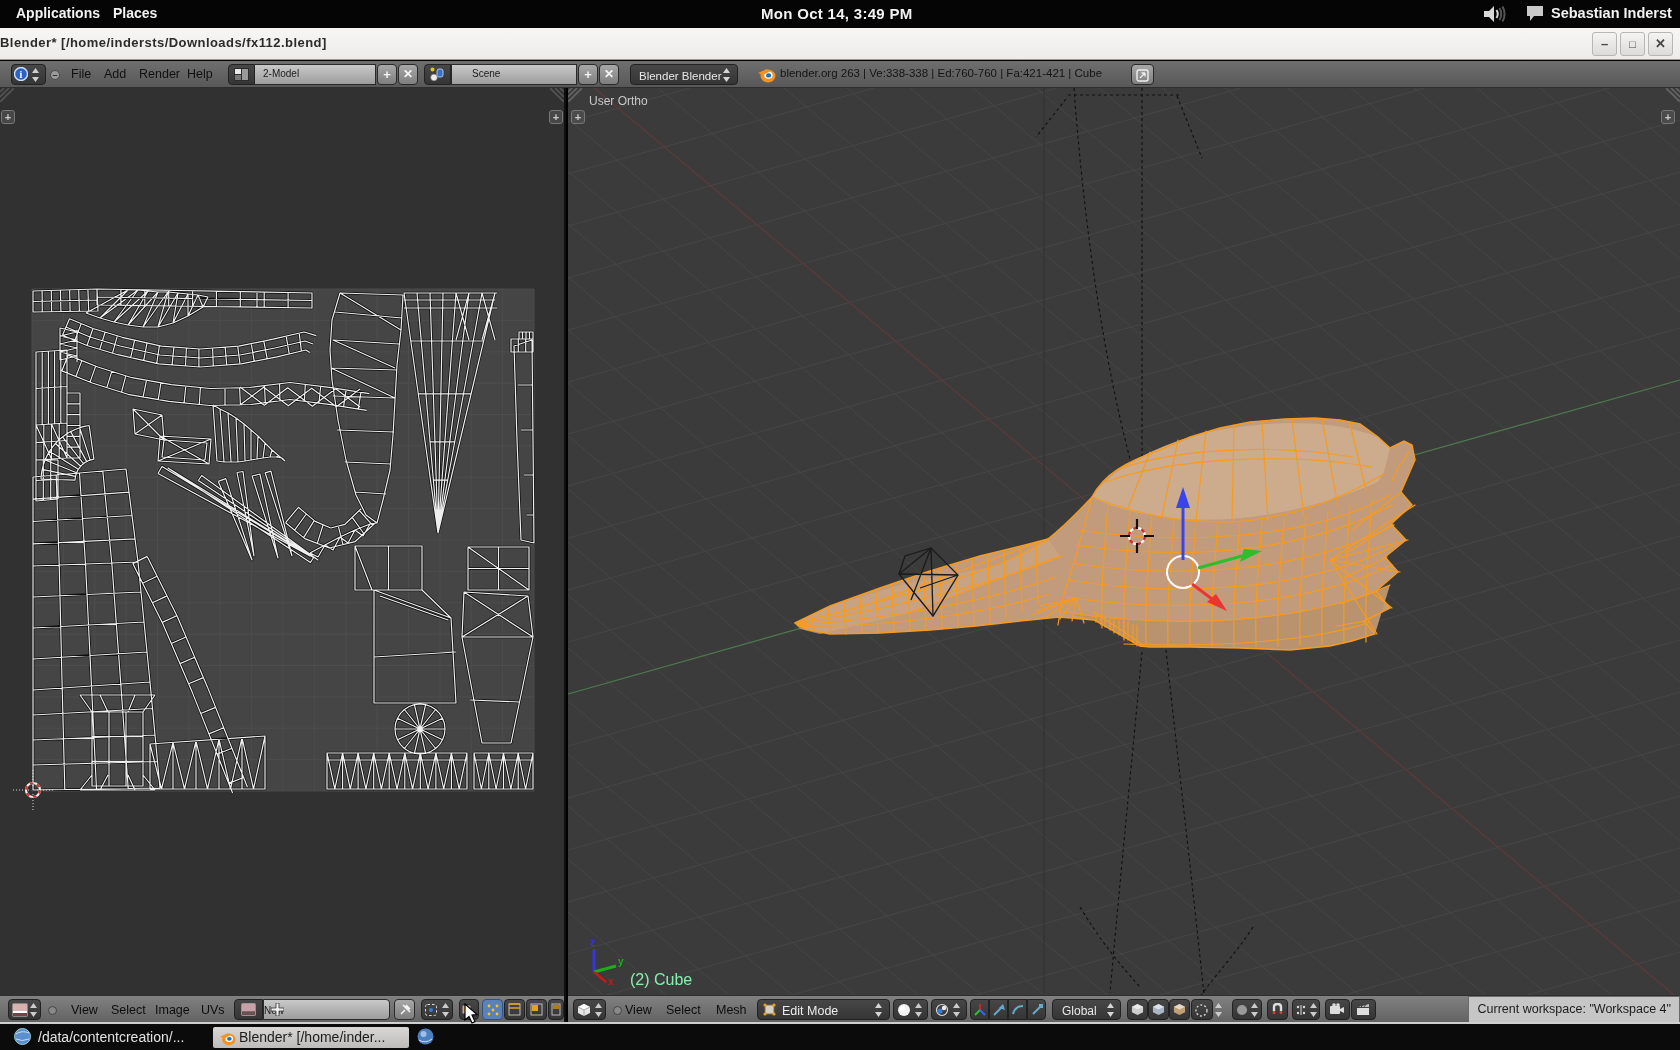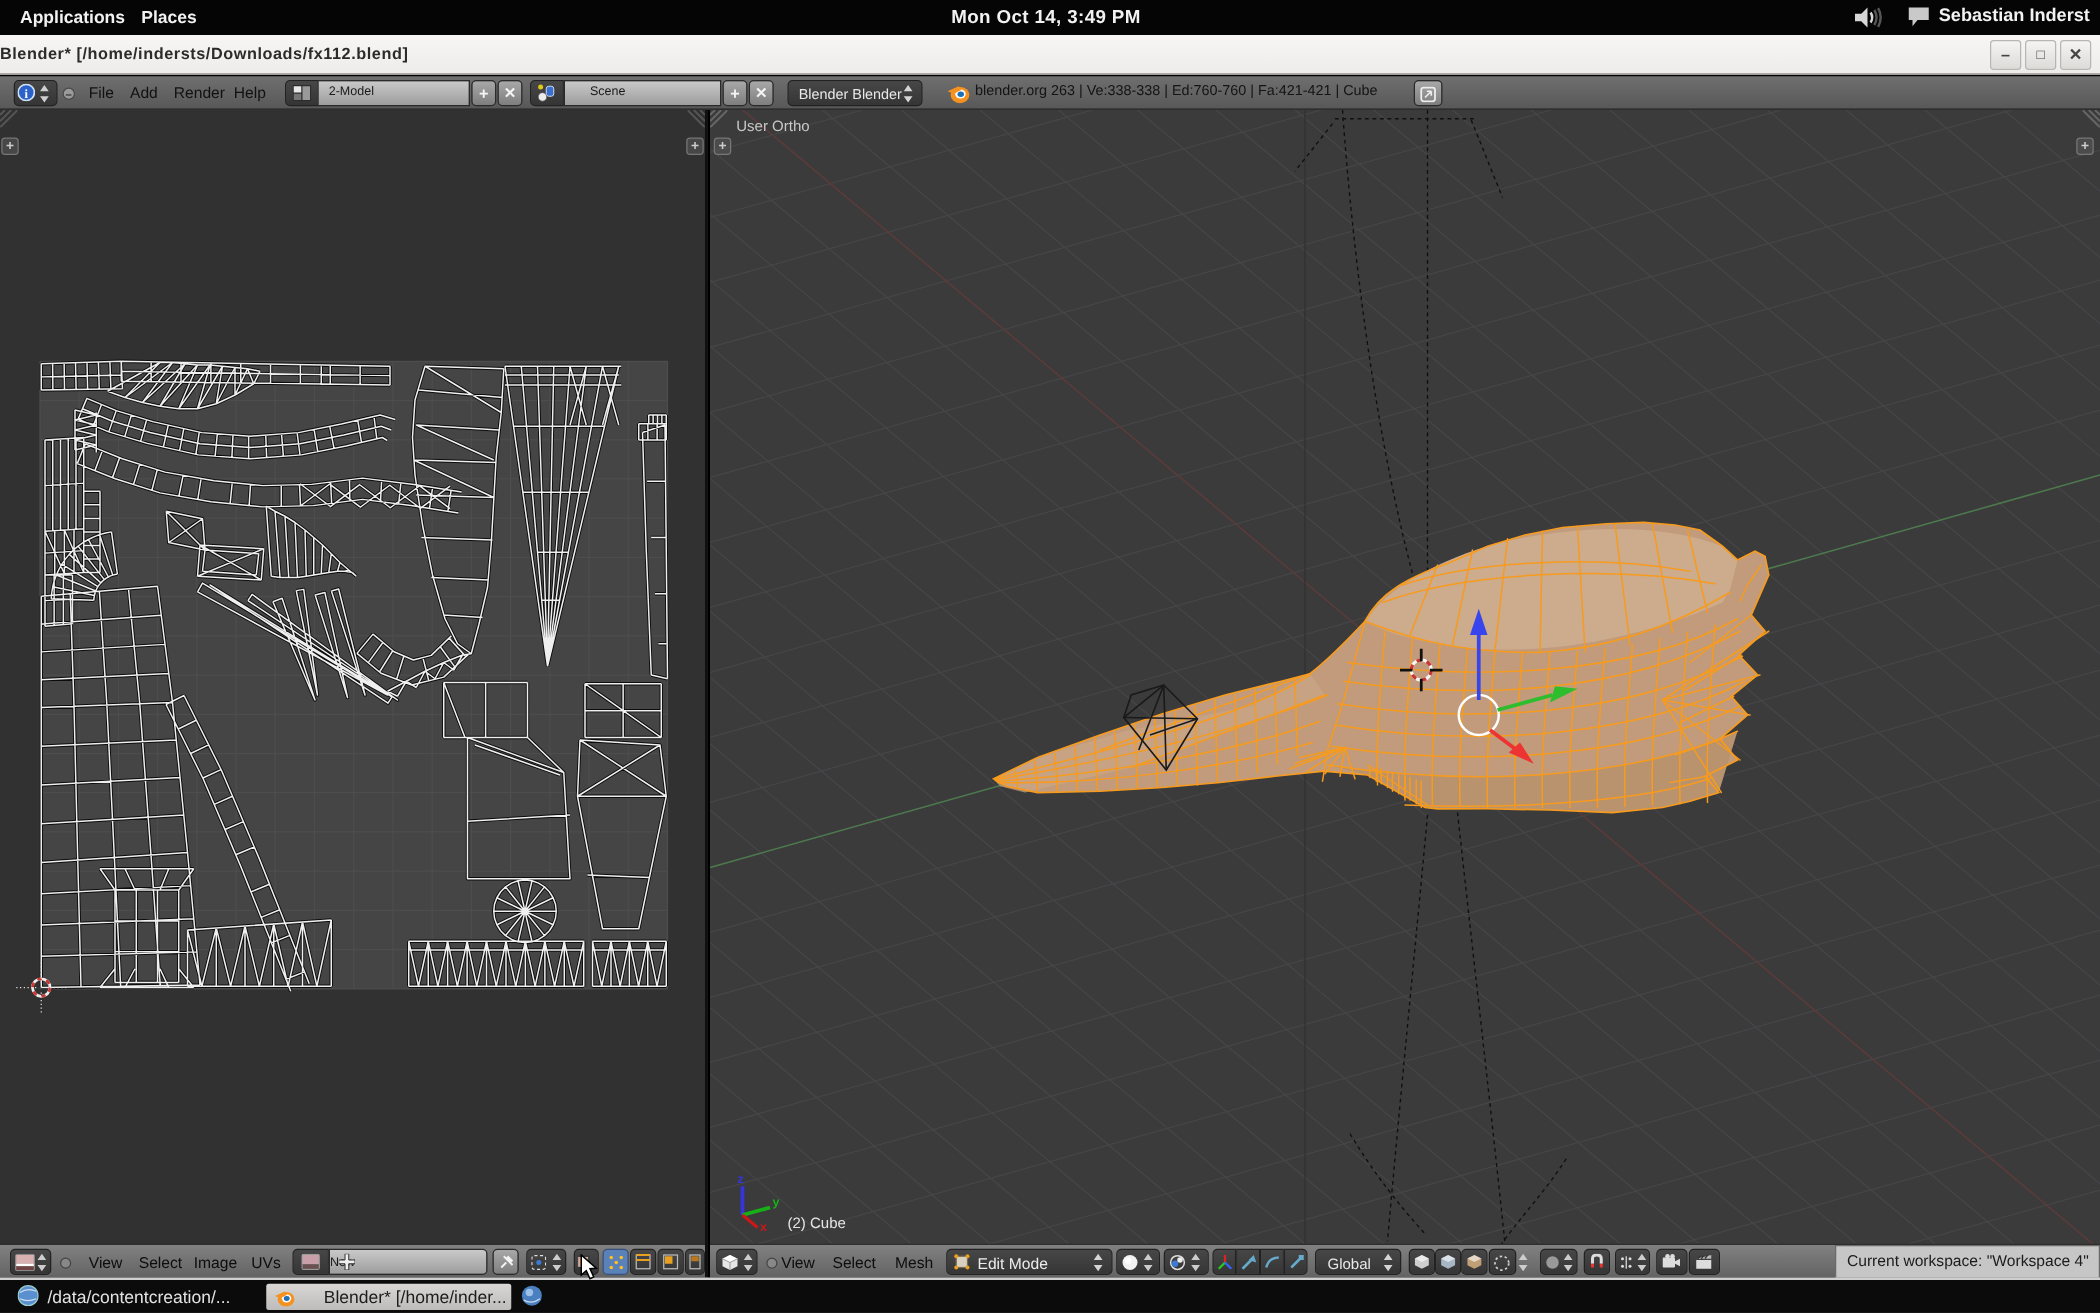--- a/index.html
+++ b/index.html
@@ -308,21 +308,21 @@
 <div class="plus" style="left:3px;top:22px">+</div>
 <div class="plus" style="left:1093px;top:22px">+</div>
 <svg width="60" height="60" viewBox="0 0 60 60" style="position:absolute;left:0px;top:845px">
       <line x1="26" y1="39" x2="26" y2="16" stroke="#3535e0" stroke-width="3"></line>
       <text x="22" y="13" fill="#3535e0" font-size="10" font-weight="bold" font-family="Liberation Sans">z</text>
       <line x1="26" y1="39" x2="48" y2="33" stroke="#17b017" stroke-width="3"></line>
       <text x="50" y="32" fill="#17b017" font-size="10" font-weight="bold" font-family="Liberation Sans">y</text>
       <line x1="26" y1="39" x2="38" y2="49" stroke="#cc1717" stroke-width="2.4"></line>
       <text x="40" y="52" fill="#cc1717" font-size="10" font-weight="bold" font-family="Liberation Sans">x</text>
     </svg>
-<div style="position:absolute;left:62px;top:883px;font-size:12px;color:#e5e5e5">(2) Cube</div>
+<div style="position:absolute;left:62px;top:883px;font-size:16px;color:#86efac">(2) Cube</div>
 <div class="hdr">
 <div class="dkbtn" style="left:5px;top:3px;width:33px;height:21px"></div>
 <svg width="14" height="14" viewBox="0 0 14 14" style="position:absolute;left:9px;top:7px">
         <path d="M7 1 L13 4 L13 10 L7 13 L1 10 L1 4 Z" fill="#e6e6e6"></path>
         <path d="M7 1 L13 4 L7 7 L1 4 Z" fill="#fff"></path>
         <path d="M7 7 L7 13 M1 4 L7 7 M13 4 L7 7" stroke="#999" stroke-width="0.8"></path>
       </svg>
 <svg width="9" height="16" viewBox="0 0 9 16" style="position:absolute;left:26px;top:6px">
         <path d="M4.5 1 L8 6 L1 6 Z M4.5 15 L8 10 L1 10 Z" fill="#ccc"></path>
       </svg>
@@ -449,21 +449,21 @@
     <path d="M1 1 L1 17 L5 13.5 L8 20 L11 18.6 L8 12 L13 11.5 Z" fill="#fff" stroke="#000" stroke-width="1.2"></path>
   </svg>
 <div class="abs" style="left:0;top:1022px;width:1680px;height:2px;background:#cfcfcf"></div>
 <div class="abs" style="left:0;top:1024px;width:1680px;height:26px;background:#0b0b0b">
 <svg width="17" height="17" viewBox="0 0 17 17" style="position:absolute;left:14px;top:4px">
       <circle cx="8.5" cy="8.5" r="8" fill="#5a8fd0"></circle>
       <circle cx="8.5" cy="8.5" r="8" fill="none" stroke="#9cc" stroke-width="1"></circle>
       <path d="M2 6 Q8 2 15 5 M2 11 Q8 14 15 11" stroke="#cde" fill="none"></path>
     </svg>
 <div class="task" style="left:38px;color:#e2e2e2;padding-top:2px">/data/contentcreation/...</div>
-<div class="task" style="left:213px;width:196px;background:linear-gradient(#d8d7d5,#bdbcba);border-radius:2px;color:#1c1c1c;padding:2px 0 0 46px">Blender* [/home/inder...</div>
+<div class="task" style="left:213px;width:196px;background:linear-gradient(#d8d7d5,#bdbcba);border-radius:2px;color:#1c1c1c;padding:2px 0 0 26px">Blender* [/home/inder...</div>
 <svg width="17" height="15" viewBox="0 0 19 16" style="position:absolute;left:219px;top:7px">
       <ellipse cx="11" cy="9" rx="7.5" ry="6.5" fill="#f5921f"></ellipse>
       <ellipse cx="11.4" cy="8.2" rx="4.2" ry="3.6" fill="#fff"></ellipse>
       <ellipse cx="11.6" cy="8.4" rx="2.6" ry="2.2" fill="#1e6fb4"></ellipse>
       <path d="M1 6 L10 2 L12 5 L6 8 Z" fill="#f5921f"></path>
     </svg>
 <svg width="17" height="17" viewBox="0 0 17 17" style="position:absolute;left:417px;top:4px">
       <circle cx="8.5" cy="8.5" r="8" fill="#4a7fc0"></circle>
       <circle cx="6.5" cy="6" r="3" fill="#9ec0e8"></circle>
       <path d="M2 12 Q8 16 15 11" stroke="#cde" fill="none"></path>

